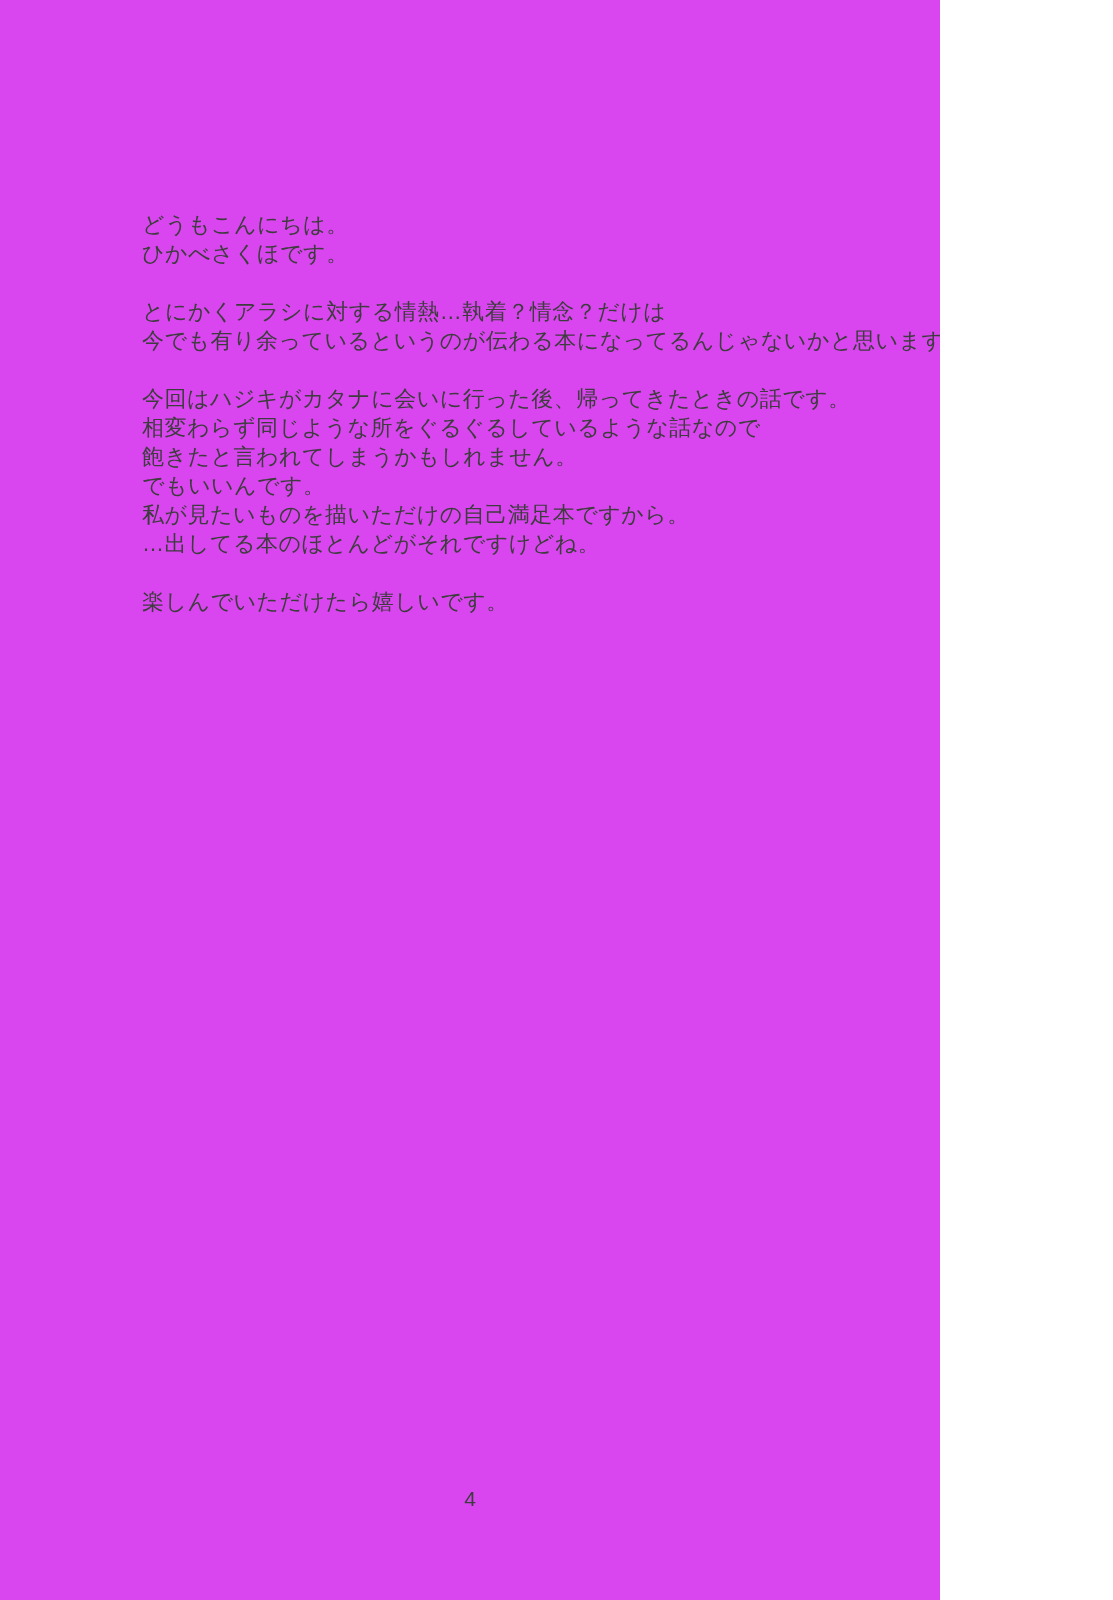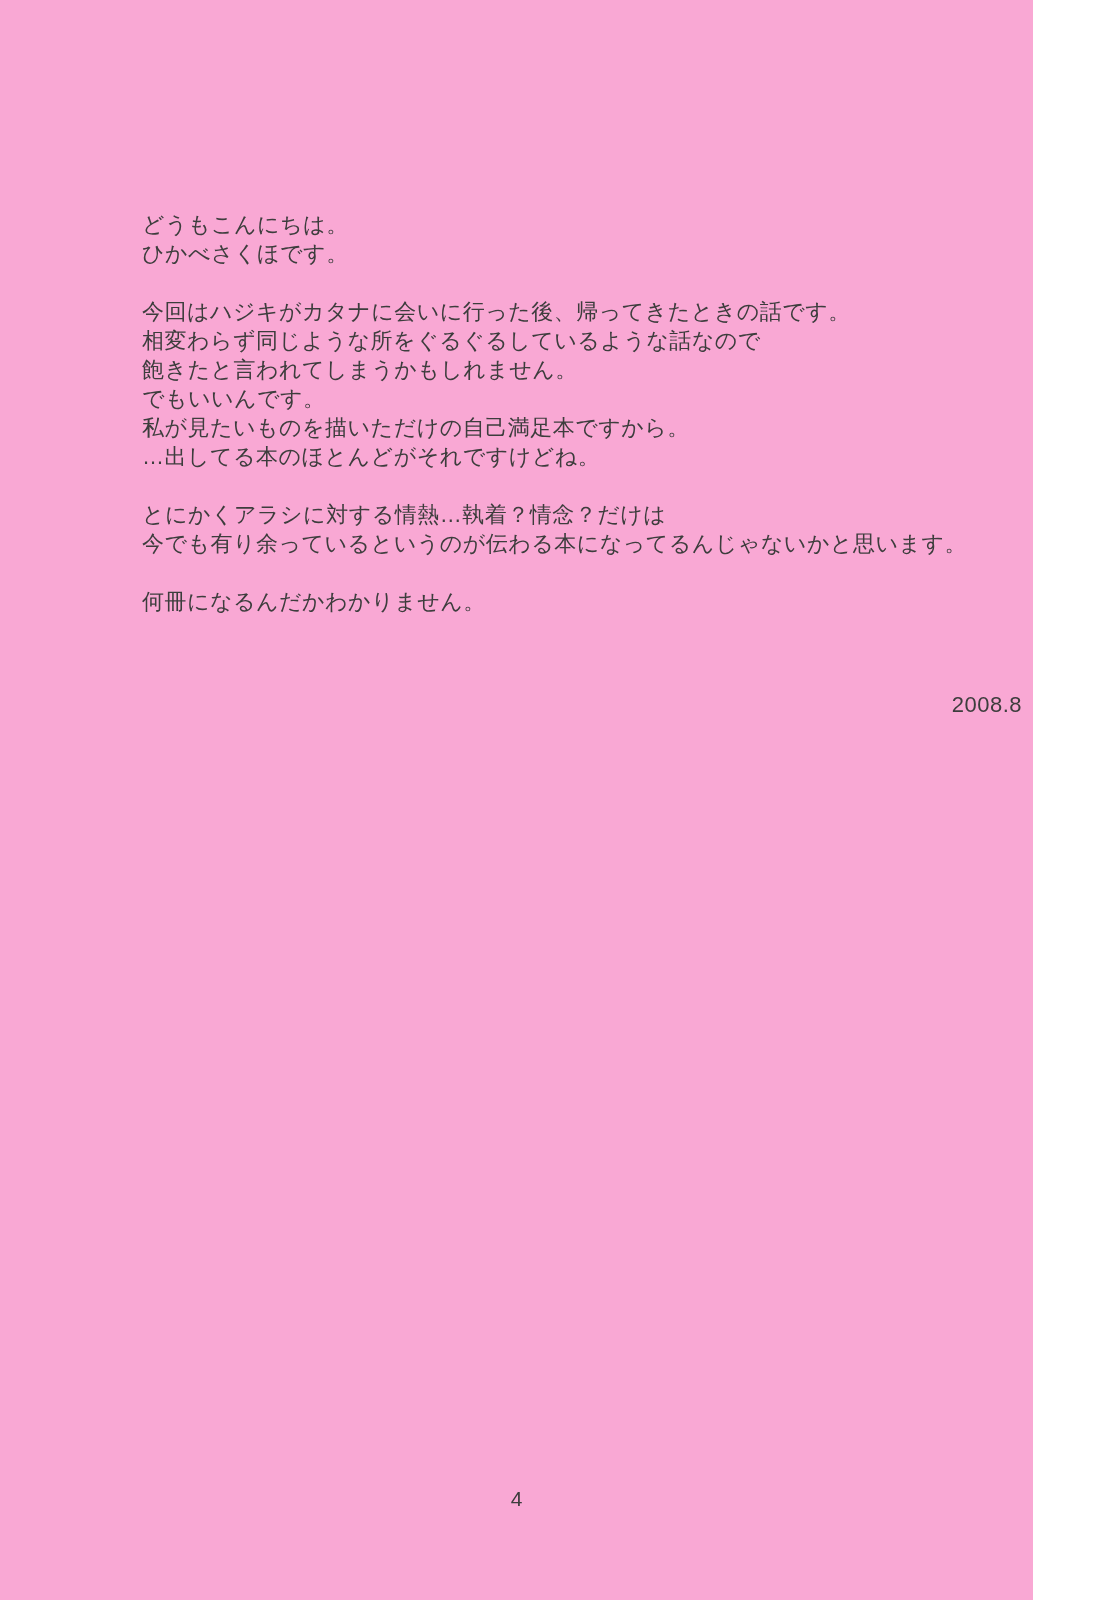--- a/index.html
+++ b/index.html
@@ -2,23 +2,23 @@
 <html lang="ja"><head>
 <meta charset="utf-8">
 <style>
   html, body {
     margin: 0;
     padding: 0;
     background: #ffffff;
   }
   .page {
     position: relative;
-    width: 1033px;
+    width: 940px;
     height: 1600px;
-    background: #f9a8d4;
+    background: #d946ef;
     overflow: hidden;
     font-family: "Liberation Sans", "DejaVu Sans", sans-serif;
     color: #3d3d3d;
   }
   .text-block {
     position: absolute;
     left: 142px;
     top: 210px;
     width: 880px;
     font-size: 22px;
@@ -46,27 +46,27 @@
     color: #3d3d3d;
   }
 </style>
 </head>
 <body>
 
 <div class="page">
   <div class="text-block">
     <p class="para">どうもこんにちは。
 ひかべさくほです。</p>
+    <p class="para">とにかくアラシに対する情熱…執着？情念？だけは
+今でも有り余っているというのが伝わる本になってるんじゃないかと思います。</p>
     <p class="para">今回はハジキがカタナに会いに行った後、帰ってきたときの話です。
 相変わらず同じような所をぐるぐるしているような話なので
 飽きたと言われてしまうかもしれません。
 でもいいんです。
 私が見たいものを描いただけの自己満足本ですから。
 …出してる本のほとんどがそれですけどね。</p>
-    <p class="para">とにかくアラシに対する情熱…執着？情念？だけは
-今でも有り余っているというのが伝わる本になってるんじゃないかと思います。</p>
-    <p class="para">何冊になるんだかわかりません。</p>
+    <p class="para">楽しんでいただけたら嬉しいです。</p>
     <div class="signature">
       <div class="signature-line">2008.8</div>
     </div>
   </div>
   <div class="page-number">4</div>
 </div>
 
 </body></html>

